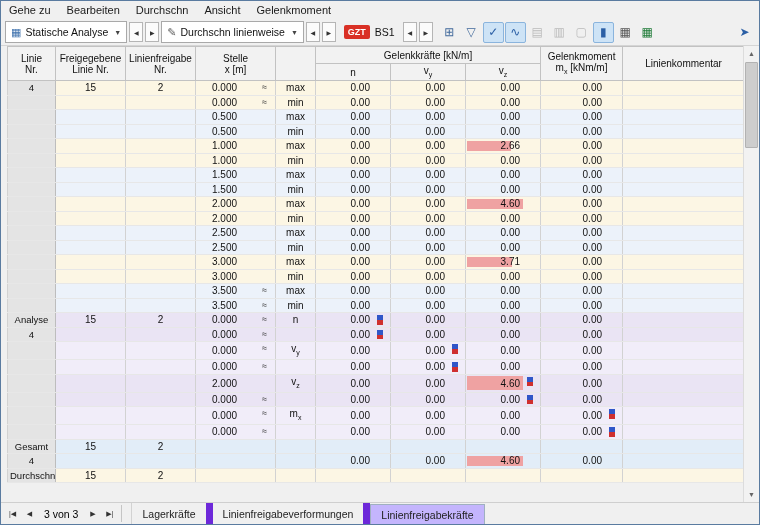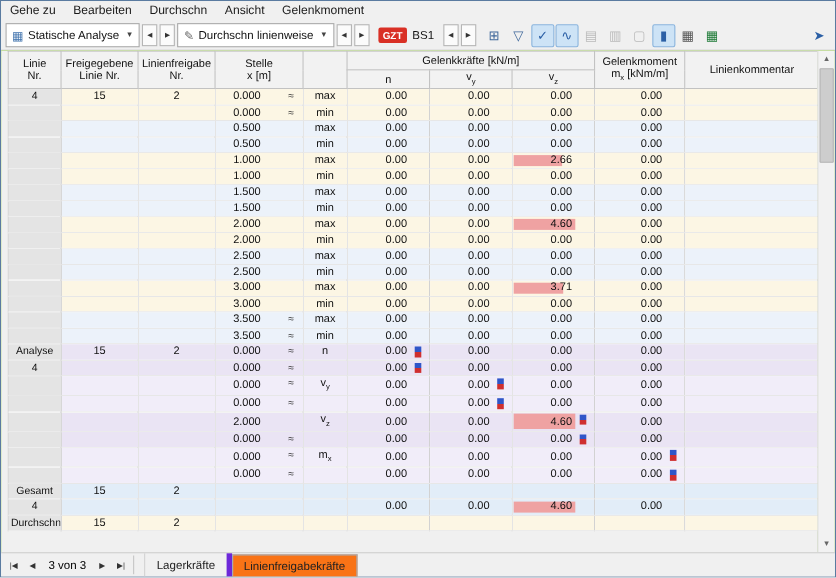--- a/index.html
+++ b/index.html
@@ -49,23 +49,23 @@
   .vscroll{flex:0 0 15px;width:15px;background:#f2f2f2;border-left:1px solid #dcdcdc;display:flex;flex-direction:column;align-items:center;}
   .vs-btn{height:15px;width:15px;display:flex;align-items:center;justify-content:center;font-size:7px;color:#666;}
   .vs-thumb{width:11px;height:84px;background:#cdcdcd;border:1px solid #b2b2b2;border-radius:1px;margin-top:1px;}
   .vs-fill{flex:1;}
 
   
   .footer{height:21px;flex:0 0 21px;background:#f0f0f0;border-top:1px solid #cfcfcf;display:flex;align-items:center;font-size:10.5px;padding:0 3px;}
   .pager-btn{width:17px;height:17px;border:none;background:transparent;font-size:7px;color:#333;display:flex;align-items:center;justify-content:center;padding:0;font-family:"Liberation Sans",sans-serif;}
   .pager-text{padding:0 6px;}
   .tabs{display:flex;height:100%;margin-left:6px;align-items:stretch;}
-  .tab{display:flex;align-items:center;padding:0 10px;border-right:5px solid #6d28d9;color:#222;}
+  .tab{display:flex;align-items:center;padding:0 10px;border-right:7px solid #6d28d9;color:#222;}
   .tab:first-child{border-left:1px solid #d2d2d2;}
-  .tab.active{background:#f97316;border:1px solid #9fb0c0;border-bottom:none;margin-top:1px;}
+  .tab.active{background:#c4b5fd;border:1px solid #9fb0c0;border-bottom:none;margin-top:1px;}
 </style>
 </head>
 <body>
 
 <div class="window">
 
 
   <div class="menubar">
       <span class="menu-item">Gehe zu</span>
       <span class="menu-item">Bearbeiten</span>
@@ -497,17 +497,18 @@
 
   <div class="footer">
     <button class="pager-btn">|◀</button>
     <button class="pager-btn">◀</button>
     <span class="pager-text">3 von 3</span>
     <button class="pager-btn">▶</button>
     <button class="pager-btn">▶|</button>
     <div class="separator"></div>
     <div class="tabs" id="tabs">
         <div class="tab">Lagerkräfte</div>
+        <div class="tab">Linienfreigabeverformungen</div>
         <div class="tab active">Linienfreigabekräfte</div>
       </div>
   </div>
 
 </div>
 
 </body></html>

